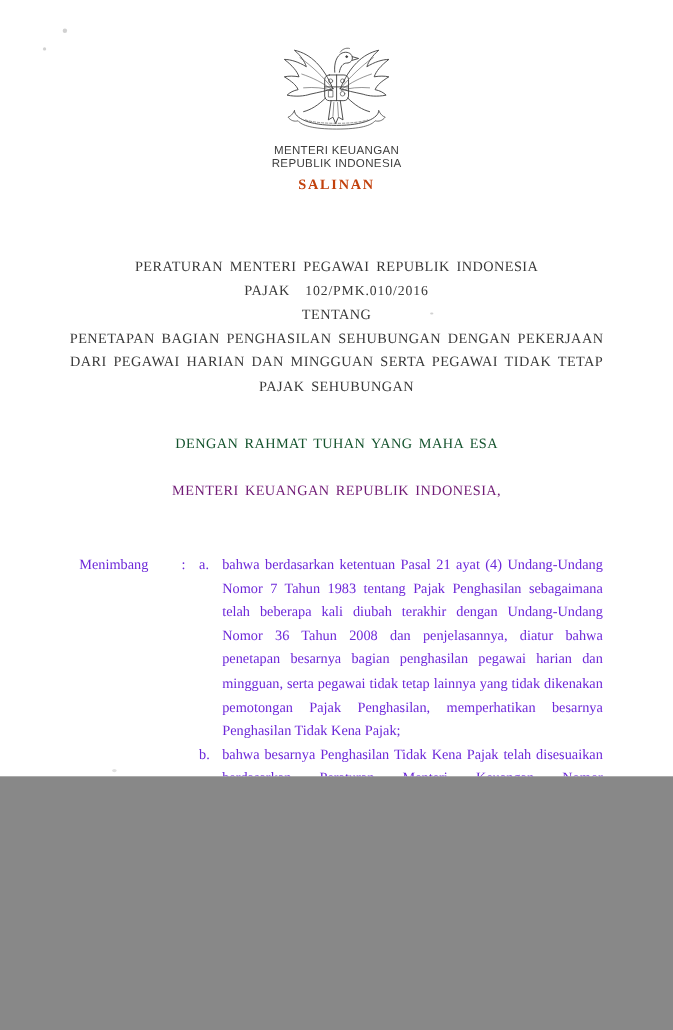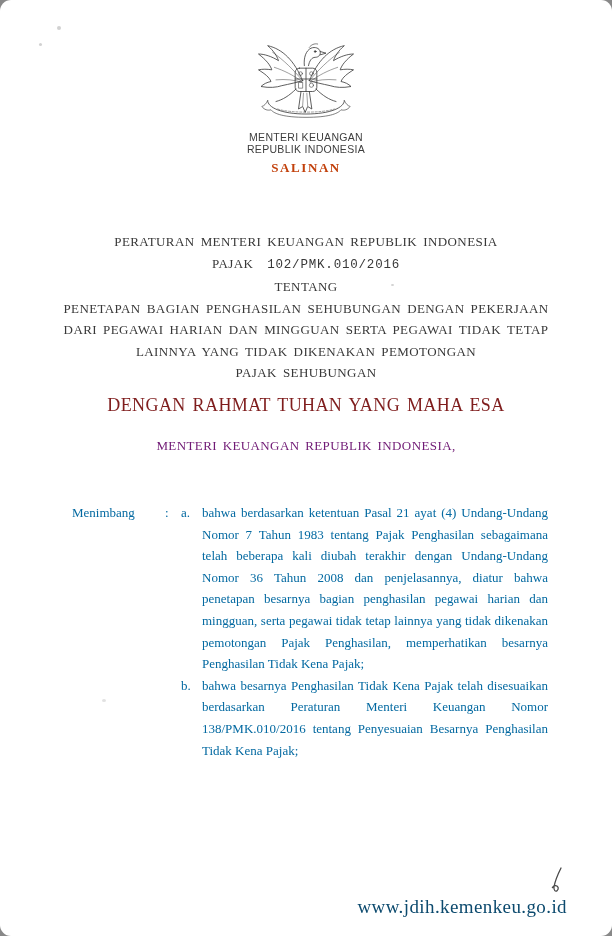--- a/index.html
+++ b/index.html
@@ -1,26 +1,25 @@
 <!DOCTYPE html>
 <html><head>
 <meta charset="utf-8">
 <style>
   * { margin: 0; padding: 0; box-sizing: border-box; }
   html, body { background: #888; }
   .page {
     position: relative;
     width: 612px;
-    height: 936px;
+    height: 706px;
     margin: 0 auto;
     background: #ffffff;
     font-family: "Liberation Serif", serif;
     color: #3b3b3b;
     overflow: hidden;
-    border-radius: 11px;
   }
 
   
   .header {
     position: absolute;
     top: 40px;
     left: 0; right: 0;
     text-align: center;
   }
   .emblem { display: block; margin: 0 auto; }
@@ -46,57 +45,57 @@
     top: 231px;
     left: 0; right: 0;
     text-align: center;
     font-size: 13px;
     line-height: 21.5px;
     letter-spacing: 0.4px;
     word-spacing: 2.5px;
     color: #383838;
   }
   .nomor-value {
-    font-family: Liberation Mono, monospace;
+    font-family: Liberation Serif, serif;
     font-size: 12.5px;
     letter-spacing: 0.8px;
     margin-left: 14px;
   }
 
   
   .invocation {
     position: absolute;
     top: 395px;
     left: 0; right: 0;
     text-align: center;
-    font-size: 18px;
+    font-size: 13px;
     letter-spacing: 0.4px;
     word-spacing: 2px;
-    color: #7f1d1d;
+    color: #14532d;
   }
   .authority {
     position: absolute;
     top: 438px;
     left: 0; right: 0;
     text-align: center;
     font-size: 13px;
     letter-spacing: 0.4px;
     word-spacing: 2px;
     color: #701a75;
   }
 
   
   .considerations {
     position: absolute;
     top: 502px;
     left: 72px;
     width: 476px;
     font-size: 13px;
     line-height: 21.6px;
-    color: #0369a1;
+    color: #6d28d9;
     display: flex;
     align-items: flex-start;
   }
   .cons-label { width: 93px; flex: none; }
   .cons-colon { width: 16px; flex: none; }
   .cons-items { flex: 1; }
   .cons-item { display: flex; align-items: flex-start; }
   .cons-marker { width: 21px; flex: none; }
   .cons-text {
     width: 346px;
@@ -179,28 +178,27 @@
       </g>
     </svg>
     <div class="ministry">
       <div>MENTERI KEUANGAN</div>
       <div>REPUBLIK INDONESIA</div>
     </div>
     <div class="salinan">SALINAN</div>
   </div>
 
   <div class="title-block">
-    <div>PERATURAN MENTERI KEUANGAN REPUBLIK INDONESIA</div>
+    <div>PERATURAN MENTERI PEGAWAI REPUBLIK INDONESIA</div>
     <div>
       <span>PAJAK</span><span class="nomor-value">102/PMK.010/2016</span>
     </div>
     <div>TENTANG</div>
     <div>PENETAPAN BAGIAN PENGHASILAN SEHUBUNGAN DENGAN PEKERJAAN</div>
     <div>DARI PEGAWAI HARIAN DAN MINGGUAN SERTA PEGAWAI TIDAK TETAP</div>
-    <div>LAINNYA YANG TIDAK DIKENAKAN PEMOTONGAN</div>
     <div>PAJAK SEHUBUNGAN</div>
   </div>
 
   <div class="invocation">DENGAN RAHMAT TUHAN YANG MAHA ESA</div>
   <div class="authority">MENTERI KEUANGAN REPUBLIK INDONESIA,</div>
 
   <div class="considerations">
     <div class="cons-label">Menimbang</div>
     <div class="cons-colon">:</div>
     <div class="cons-items">

